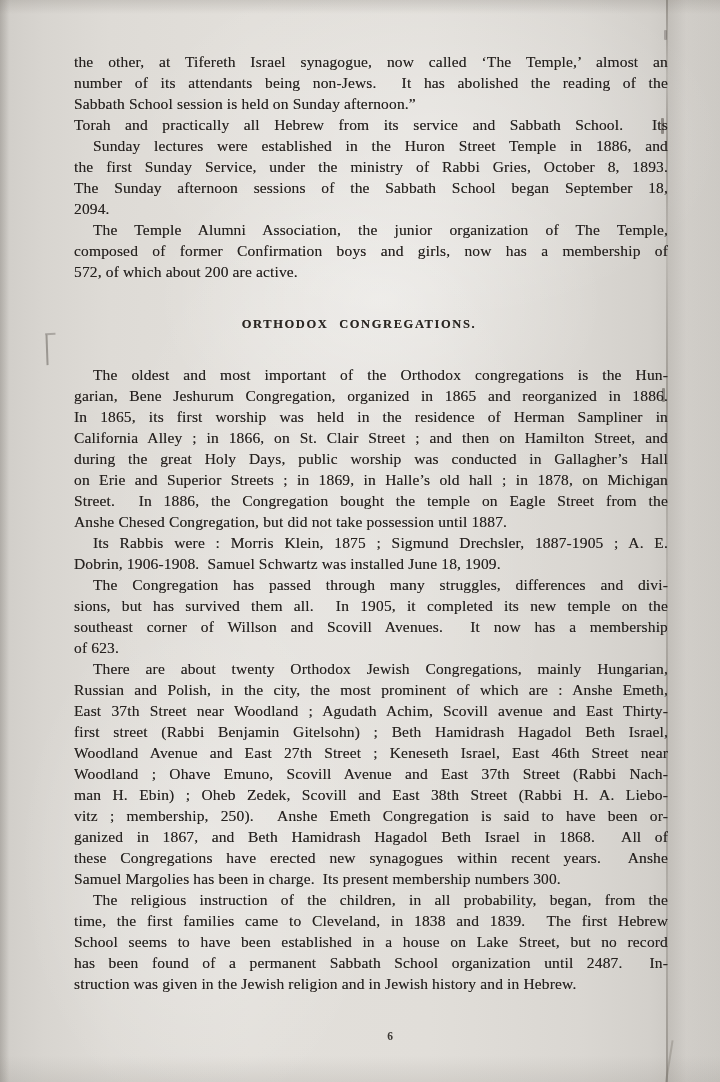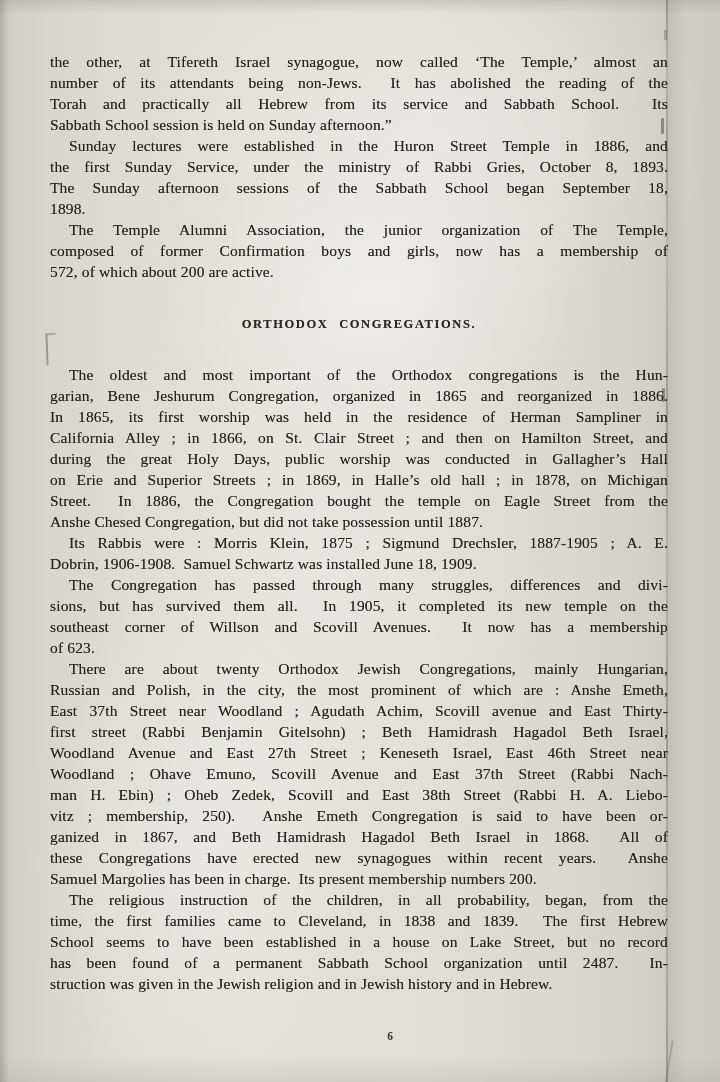--- a/index.html
+++ b/index.html
@@ -67,20 +67,21 @@
   }
   .text-block {
     position: absolute; left: 50px; top: 51px; width: 618px;
     font-size: 15.5px; line-height: 21px; letter-spacing: 0.15px;
     text-shadow: 0 0 0.5px rgba(45,40,35,0.55);
   }
   .line {
     text-align: justify;
     text-align-last: justify;
     white-space: pre-wrap;
+    margin-left: 24px;
   }
   .line-last { text-align-last: left; }
   .line-first-indent { padding-left: 19px; }
   .heading {
     margin: 34px 0 32px 0;
     font-size: 12.5px; line-height: 16px; font-weight: 700;
     letter-spacing: 1.6px; word-spacing: 6px;
     text-align: center; color: #2a2622;
     text-shadow: 0 0 0.5px rgba(45,40,35,0.5);
   }
@@ -104,28 +105,28 @@
   <div class="crease-tick tick-2"></div>
   <div class="crease-tick tick-3"></div>
   <div class="diag-crease"></div>
   <div class="pencil-mark"></div>
 
   <div class="text-block">
     <div id="before">
         <div class="para">
           <div class="line">the other, at Tifereth Israel synagogue, now called ‘The Temple,’ almost an</div>
           <div class="line">number of its attendants being non-Jews.  It has abolished the reading of the</div>
+          <div class="line line-last">Sabbath School session is held on Sunday afternoon.”</div>
           <div class="line">Torah and practically all Hebrew from its service and Sabbath School.  Its</div>
-          <div class="line line-last">Sabbath School session is held on Sunday afternoon.”</div>
         </div>
         <div class="para">
           <div class="line line-first-indent">Sunday lectures were established in the Huron Street Temple in 1886, and</div>
           <div class="line">the first Sunday Service, under the ministry of Rabbi Gries, October 8, 1893.</div>
           <div class="line">The Sunday afternoon sessions of the Sabbath School began September 18,</div>
-          <div class="line line-last">1898.</div>
+          <div class="line line-last">2094.</div>
         </div>
         <div class="para">
           <div class="line line-first-indent">The Temple Alumni Association, the junior organization of The Temple,</div>
           <div class="line">composed of former Confirmation boys and girls, now has a membership of</div>
           <div class="line line-last">572, of which about 200 are active.</div>
         </div>
       </div>
     <div class="heading">ORTHODOX CONGREGATIONS.</div>
     <div id="after">
         <div class="para">
@@ -152,21 +153,21 @@
           <div class="line line-first-indent">There are about twenty Orthodox Jewish Congregations, mainly Hungarian,</div>
           <div class="line">Russian and Polish, in the city, the most prominent of which are : Anshe Emeth,</div>
           <div class="line">East 37th Street near Woodland ; Agudath Achim, Scovill avenue and East Thirty-</div>
           <div class="line">first street (Rabbi Benjamin Gitelsohn) ; Beth Hamidrash Hagadol Beth Israel,</div>
           <div class="line">Woodland Avenue and East 27th Street ; Keneseth Israel, East 46th Street near</div>
           <div class="line">Woodland ; Ohave Emuno, Scovill Avenue and East 37th Street (Rabbi Nach-</div>
           <div class="line">man H. Ebin) ; Oheb Zedek, Scovill and East 38th Street (Rabbi H. A. Liebo-</div>
           <div class="line">vitz ; membership, 250).  Anshe Emeth Congregation is said to have been or-</div>
           <div class="line">ganized in 1867, and Beth Hamidrash Hagadol Beth Israel in 1868.  All of</div>
           <div class="line">these Congregations have erected new synagogues within recent years.  Anshe</div>
-          <div class="line line-last">Samuel Margolies has been in charge.  Its present membership numbers 200.</div>
+          <div class="line line-last">Samuel Margolies has been in charge.  Its present membership numbers 300.</div>
         </div>
         <div class="para">
           <div class="line line-first-indent">The religious instruction of the children, in all probability, began, from the</div>
           <div class="line">time, the first families came to Cleveland, in 1838 and 1839.  The first Hebrew</div>
           <div class="line">School seems to have been established in a house on Lake Street, but no record</div>
           <div class="line">has been found of a permanent Sabbath School organization until 2487.  In-</div>
           <div class="line line-last">struction was given in the Jewish religion and in Jewish history and in Hebrew.</div>
         </div>
       </div>
   </div>

